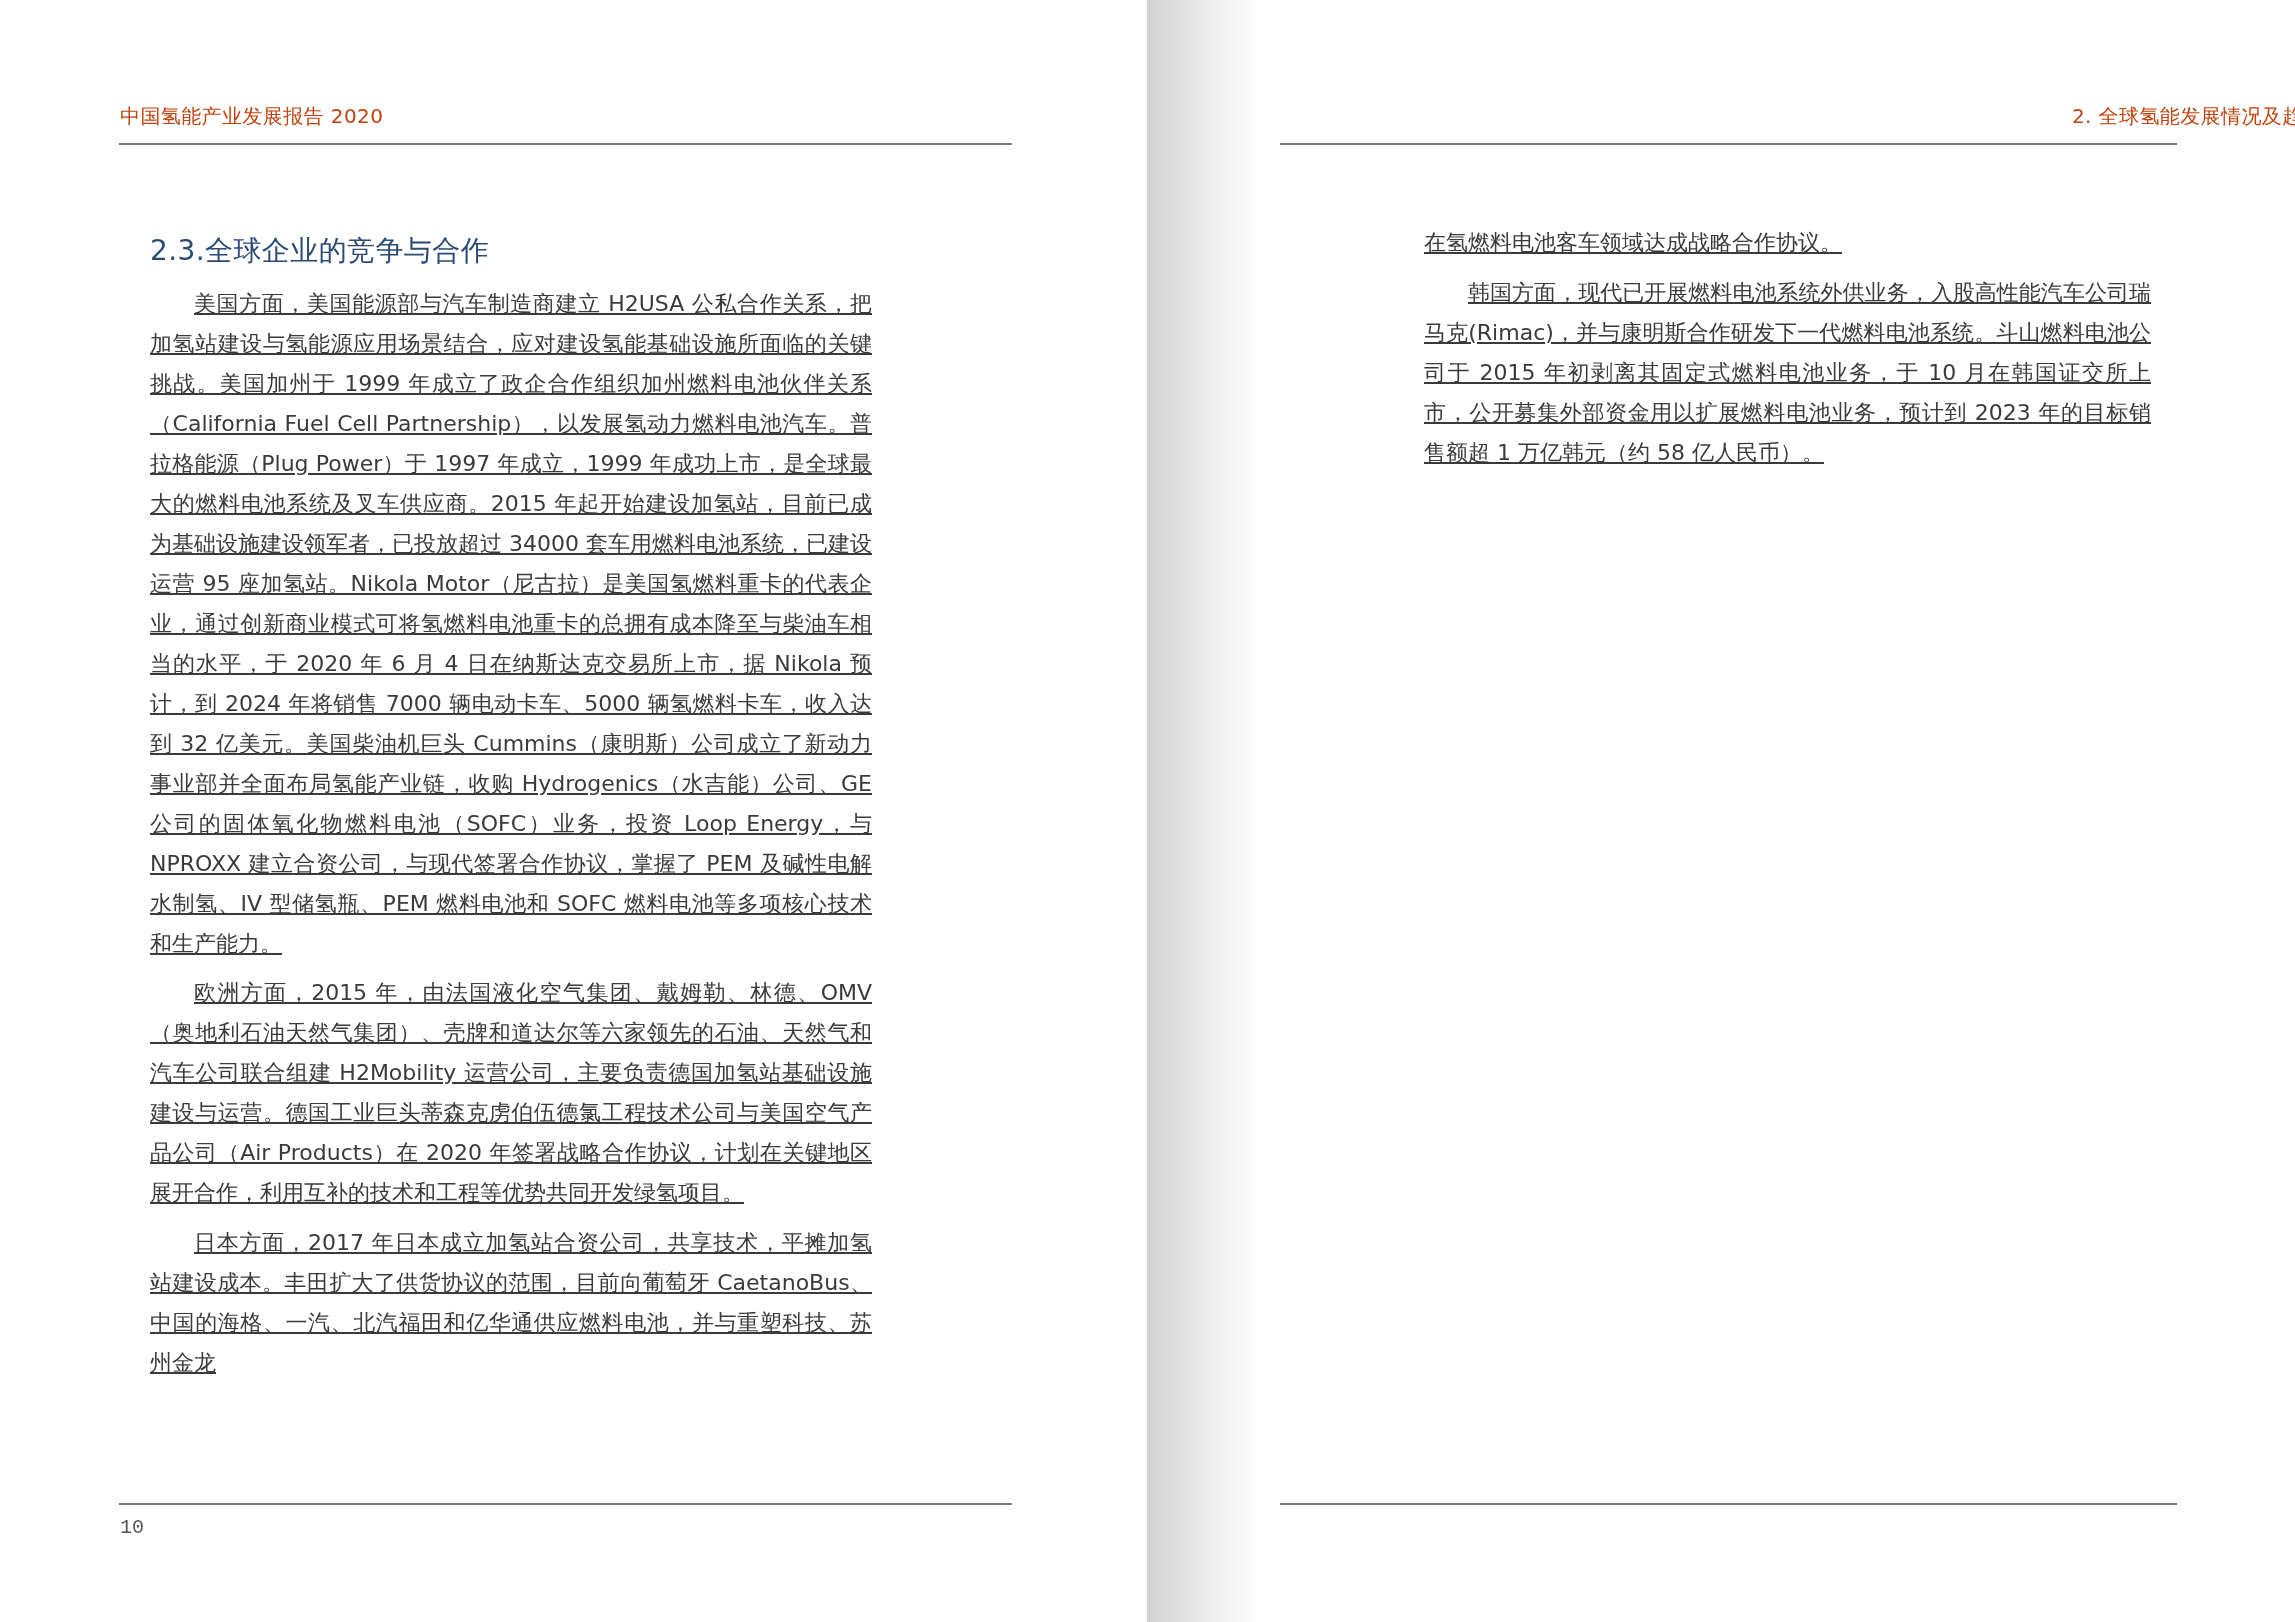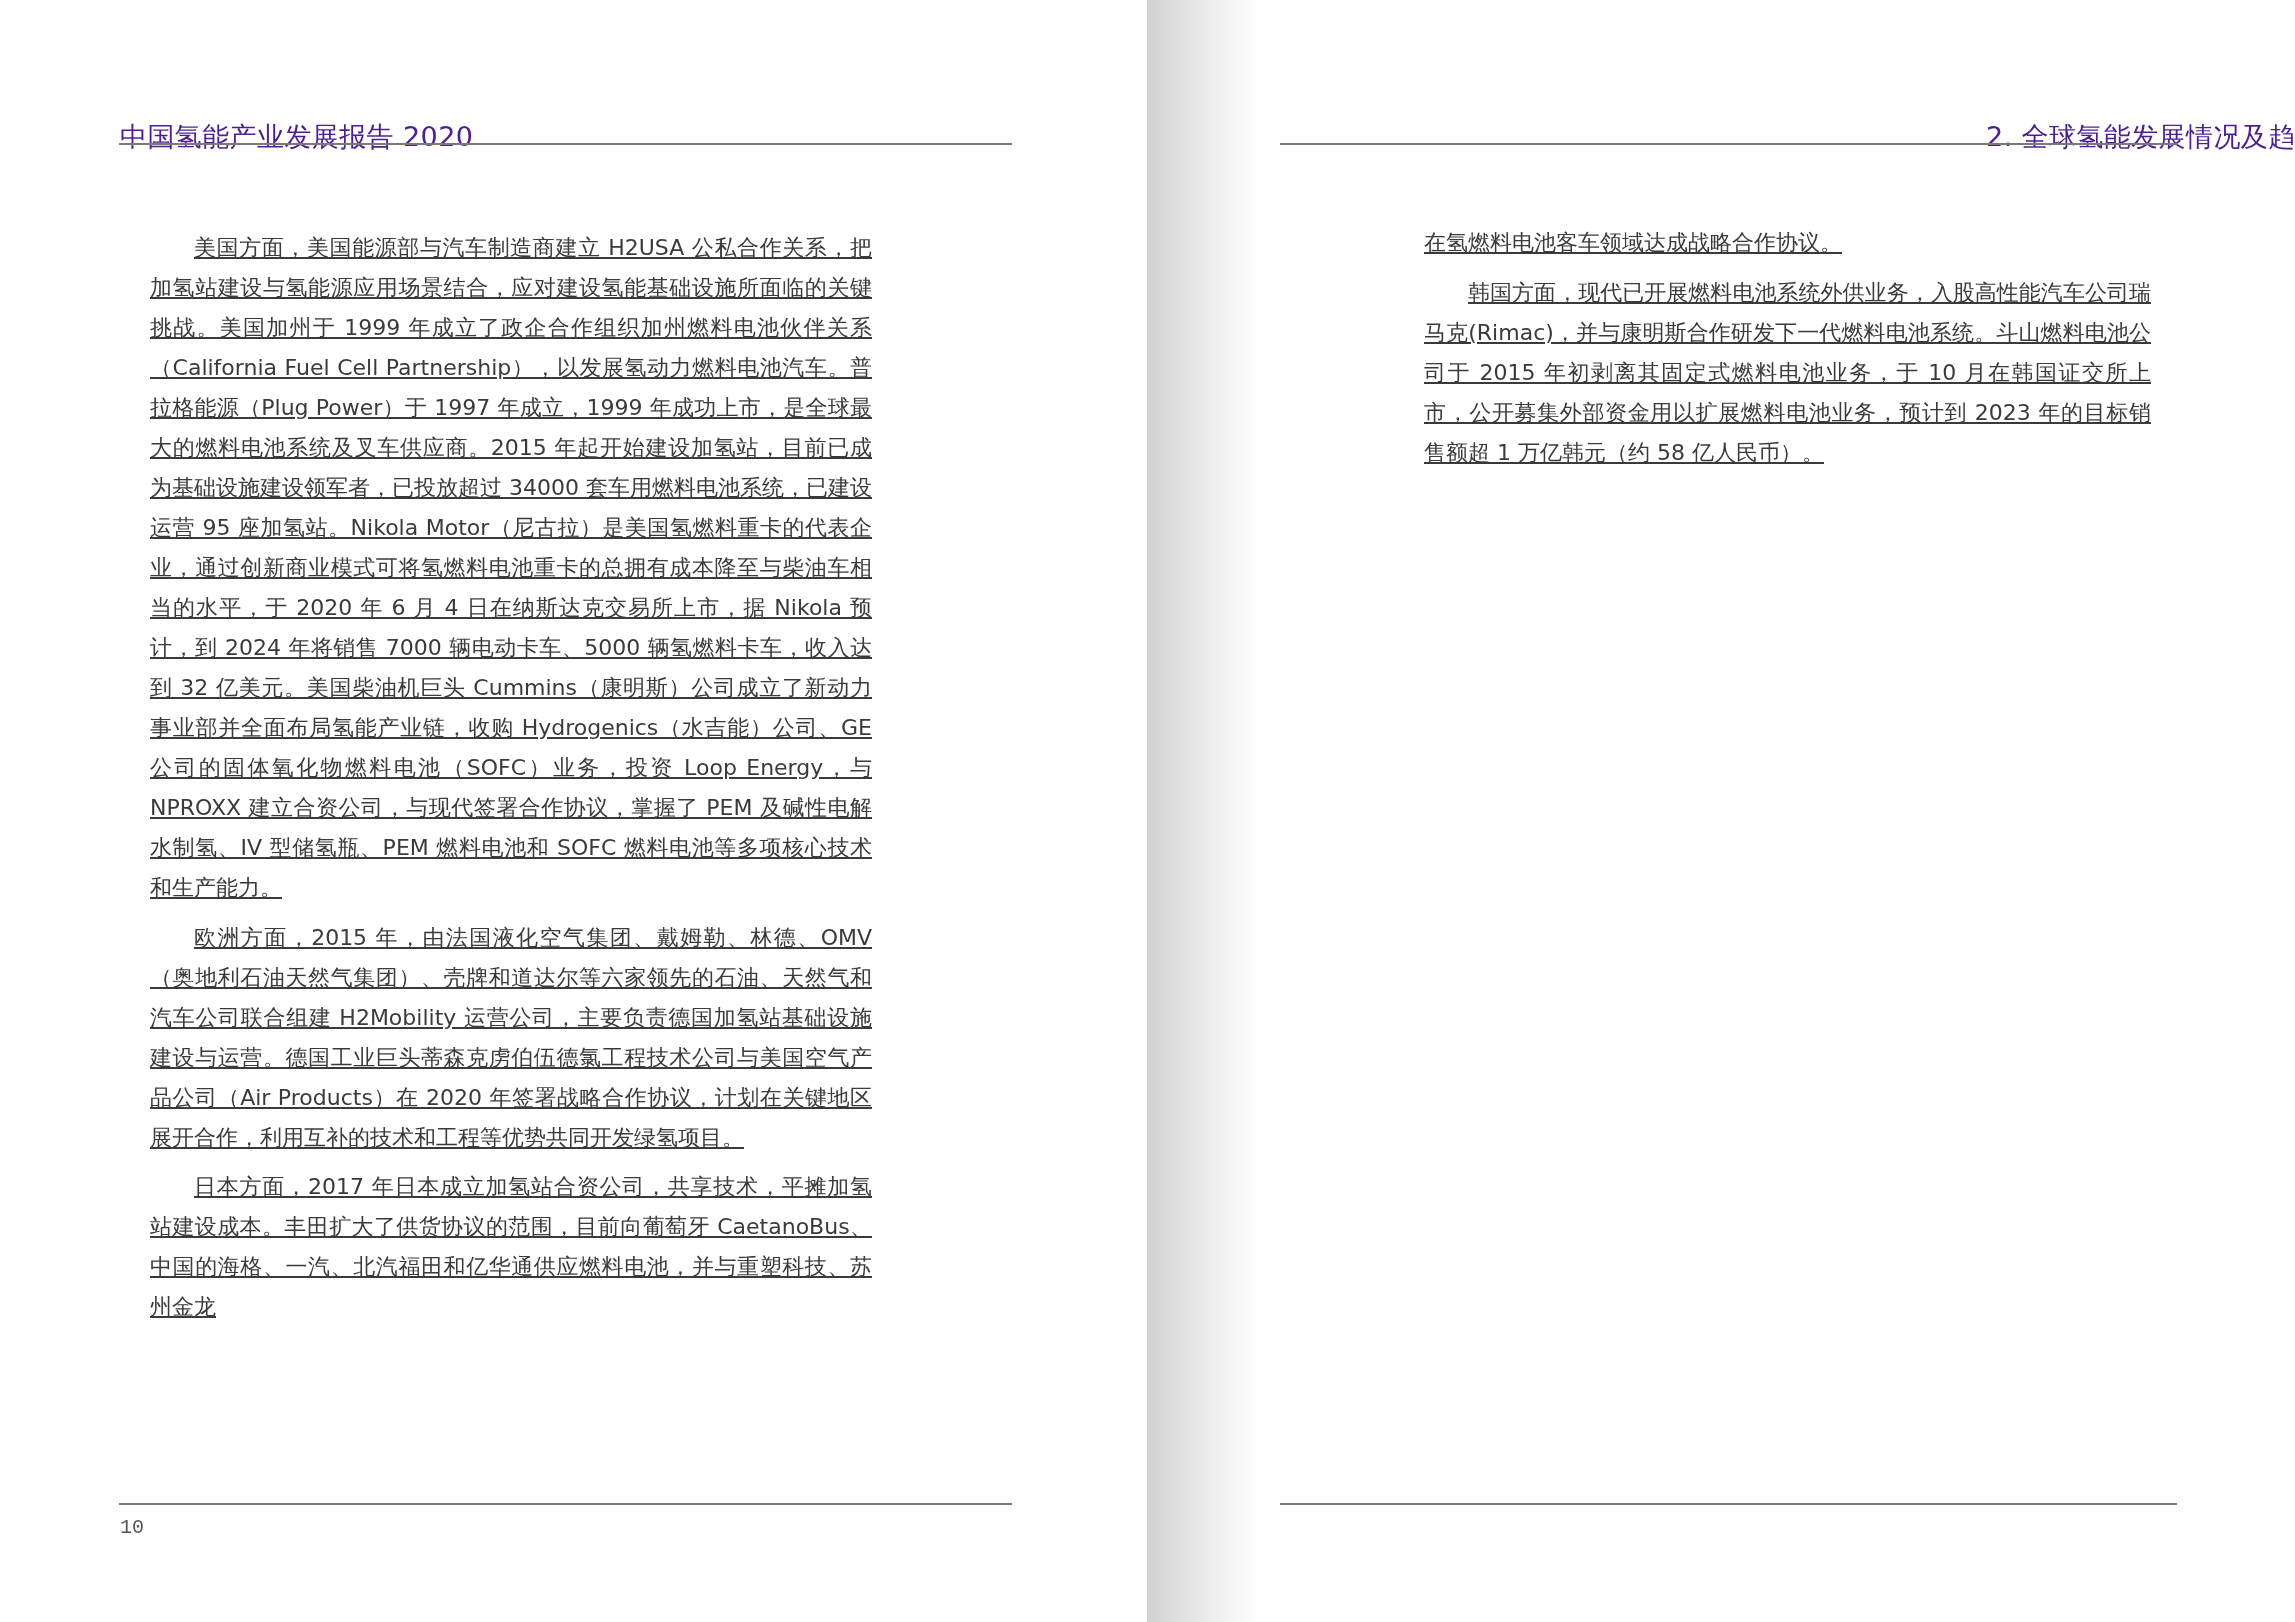--- a/index.html
+++ b/index.html
@@ -31,23 +31,23 @@
     .page-right { left: 1147px; width: 1334px; background: #ffffff; }
     .gutter-shadow {
       position: absolute;
       left: 0; top: 0;
       width: 111px;
       height: 1622px;
       background: linear-gradient(to right, #d2d2d2 0%, #dedede 25%, #ececec 55%, #f8f8f8 85%, #ffffff 100%);
     }
     .running-head {
       position: absolute;
-      top: 119px;
-      font-size: 27px;
-      color: #4c1d95;
+      top: 103px;
+      font-size: 20px;
+      color: #c2410c;
       letter-spacing: 0.4px;
       white-space: nowrap;
     }
     .page-left .running-head { left: 120px; }
     .page-right .running-head { right: 158px; text-align: right; }
     .rule {
       position: absolute;
       height: 1.6px;
       background: #7a7a7a;
     }
@@ -93,20 +93,21 @@
 </head>
 <body>
 
 <div class="spread">
 
   <div class="page page-left">
     <div class="running-head">中国氢能产业发展报告 2020</div>
     <div class="rule rule-top"></div>
 
     <div class="column">
+      <h2 class="section-title">2.3.全球企业的竞争与合作</h2>
       <p class="para">美国方面，美国能源部与汽车制造商建立 H2USA 公私合作关系，把加氢站建设与氢能源应用场景结合，应对建设氢能基础设施所面临的关键挑战。美国加州于 1999 年成立了政企合作组织加州燃料电池伙伴关系（California Fuel Cell Partnership），以发展氢动力燃料电池汽车。普拉格能源（Plug Power）于 1997 年成立，1999 年成功上市，是全球最大的燃料电池系统及叉车供应商。2015 年起开始建设加氢站，目前已成为基础设施建设领军者，已投放超过 34000 套车用燃料电池系统，已建设运营 95 座加氢站。Nikola Motor（尼古拉）是美国氢燃料重卡的代表企业，通过创新商业模式可将氢燃料电池重卡的总拥有成本降至与柴油车相当的水平，于 2020 年 6 月 4 日在纳斯达克交易所上市，据 Nikola 预计，到 2024 年将销售 7000 辆电动卡车、5000 辆氢燃料卡车，收入达到 32 亿美元。美国柴油机巨头 Cummins（康明斯）公司成立了新动力事业部并全面布局氢能产业链，收购 Hydrogenics（水吉能）公司、GE 公司的固体氧化物燃料电池（SOFC）业务，投资 Loop Energy，与 NPROXX 建立合资公司，与现代签署合作协议，掌握了 PEM 及碱性电解水制氢、IV 型储氢瓶、PEM 燃料电池和 SOFC 燃料电池等多项核心技术和生产能力。</p>
       <p class="para">欧洲方面，2015 年，由法国液化空气集团、戴姆勒、林德、OMV（奥地利石油天然气集团）、壳牌和道达尔等六家领先的石油、天然气和汽车公司联合组建 H2Mobility 运营公司，主要负责德国加氢站基础设施建设与运营。德国工业巨头蒂森克虏伯伍德氯工程技术公司与美国空气产品公司（Air Products）在 2020 年签署战略合作协议，计划在关键地区展开合作，利用互补的技术和工程等优势共同开发绿氢项目。</p>
       <p class="para">日本方面，2017 年日本成立加氢站合资公司，共享技术，平摊加氢站建设成本。丰田扩大了供货协议的范围，目前向葡萄牙 CaetanoBus、中国的海格、一汽、北汽福田和亿华通供应燃料电池，并与重塑科技、苏州金龙</p>
     </div>
 
     <div class="rule rule-bottom"></div>
     <div class="folio">10</div>
   </div>
 
   <div class="page page-right">

